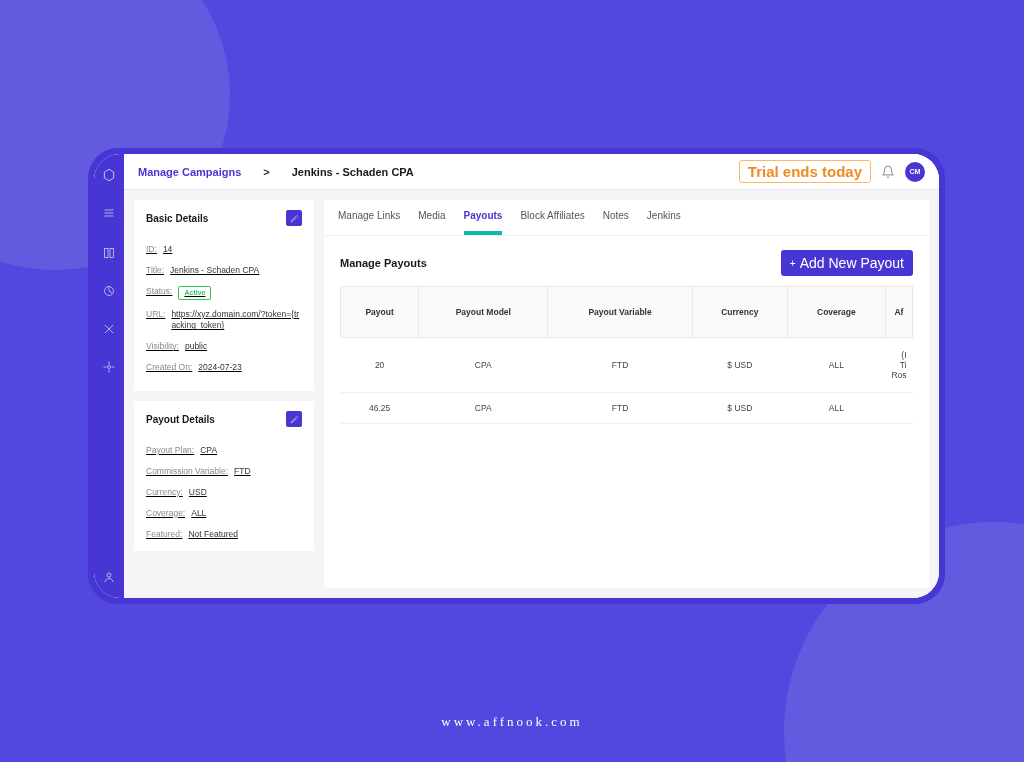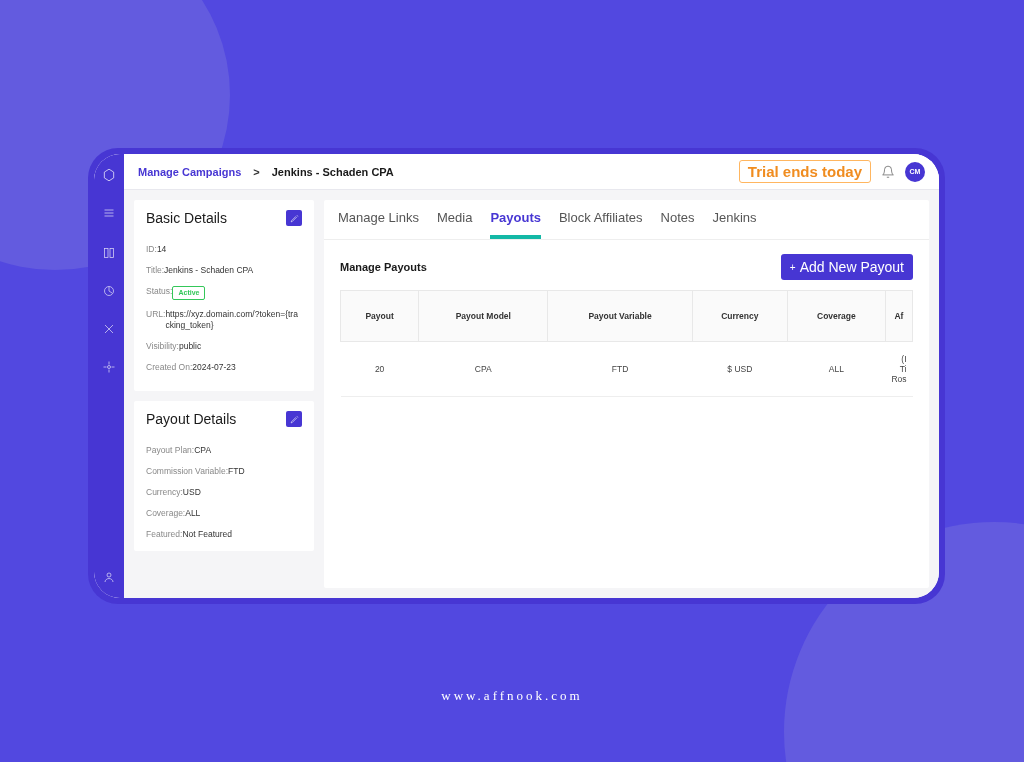--- a/index.html
+++ b/index.html
@@ -21,21 +21,21 @@
     }
     .bg-shape-2 {
       position: absolute;
       width: 420px; height: 420px;
       background: #635bdf;
       border-radius: 50%;
       right: -180px; bottom: -180px;
     }
     .website-label {
       position: absolute;
-      bottom: 58px; left: 50%;
+      bottom: 32px; left: 50%;
       transform: translateX(-50%);
       color: white;
       font-family: Georgia, serif;
       letter-spacing: 3px;
       font-size: 13px;
     }
     .frame {
       position: absolute;
       left: 88px; top: 148px;
       width: 857px; height: 456px;
@@ -80,21 +80,21 @@
       flex-direction: column;
     }
     .top-header {
       background: white;
       height: 36px;
       padding: 0 14px;
       display: flex;
       align-items: center;
       border-bottom: 1px solid #e8e8ee;
     }
-    .breadcrumb { display: flex; align-items: center; gap: 12px; font-size: 11px; font-weight: 700; }
+    .breadcrumb { display: flex; align-items: center; gap: 22px; font-size: 11px; font-weight: 700; }
     .bc-link { color: #4736d3; cursor: pointer; }
     .bc-sep { color: #333; font-size: 11px; }
     .bc-current { color: #1a1a1a; }
     .top-header .spacer { flex: 1; }
     .trial-badge {
       border: 1px solid #ffb660;
       color: #f08c1f;
       font-size: 15px;
       padding: 2px 8px;
       border-radius: 3px;
@@ -137,39 +137,41 @@
       padding: 10px 12px;
     }
     .card-header {
       display: flex;
       align-items: center;
       justify-content: space-between;
       padding-bottom: 8px;
       margin-bottom: 10px;
     }
     .card-title {
-      font-size: 14px;
-      font-weight: 400;
+      font-size: 10px;
+      font-weight: 700;
       color: #1a1a1a;
     }
     .edit-btn {
       width: 16px; height: 16px;
       background: #4736d3;
       border-radius: 2px;
       display: flex;
       align-items: center;
       justify-content: center;
       cursor: pointer;
     }
     .edit-btn svg { stroke: white; fill: none; stroke-width: 1.5; width: 9px; height: 9px; }
     .info-row {
       display: flex;
+      gap: 6px;
       font-size: 8.5px;
       margin-bottom: 9px;
       line-height: 1.4;
+      text-decoration: underline;
     }
     .info-label { color: #888; }
     .info-value { color: #333; font-weight: 500; word-break: break-all; }
     .status-badge {
       border: 1px solid #34c759;
       color: #34c759;
       font-size: 7px;
       padding: 1px 5px;
       border-radius: 2px;
       font-weight: 600;
@@ -182,21 +184,21 @@
       display: flex;
       flex-direction: column;
     }
     .tabs {
       display: flex;
       padding: 0 14px;
       border-bottom: 1px solid #eee;
       gap: 18px;
     }
     .tab {
-      font-size: 13px;
+      font-size: 10px;
       color: #555;
       padding: 10px 0;
       cursor: pointer;
       border-bottom: 2px solid transparent;
     }
     .tab.active {
       color: #4736d3;
       border-bottom: 4px solid #14b8a6;
       font-weight: 600;
     }
@@ -411,20 +413,28 @@
                 <tr>
                   <td>20</td>
                   <td>CPA</td>
                   <td>FTD</td>
                   <td>$ USD</td>
                   <td>ALL</td>
                   <td style="white-space:pre;text-align:right">(I
 Ti
 Ros</td>
                 </tr>
+                <tr>
+                  <td>46.25</td>
+                  <td>CPA</td>
+                  <td>FTD</td>
+                  <td>$ USD</td>
+                  <td>ALL</td>
+                  <td></td>
+                </tr>
               </tbody>
             </table>
           </div>
         </div>
       </div>
     </div>
 
   </div>
 </div>
 

